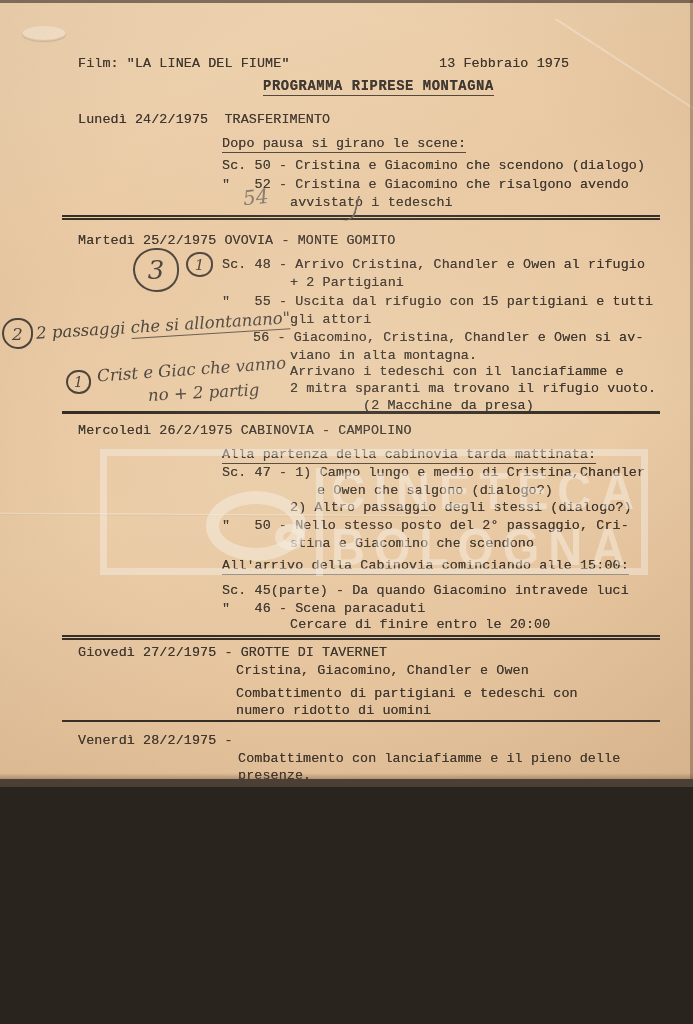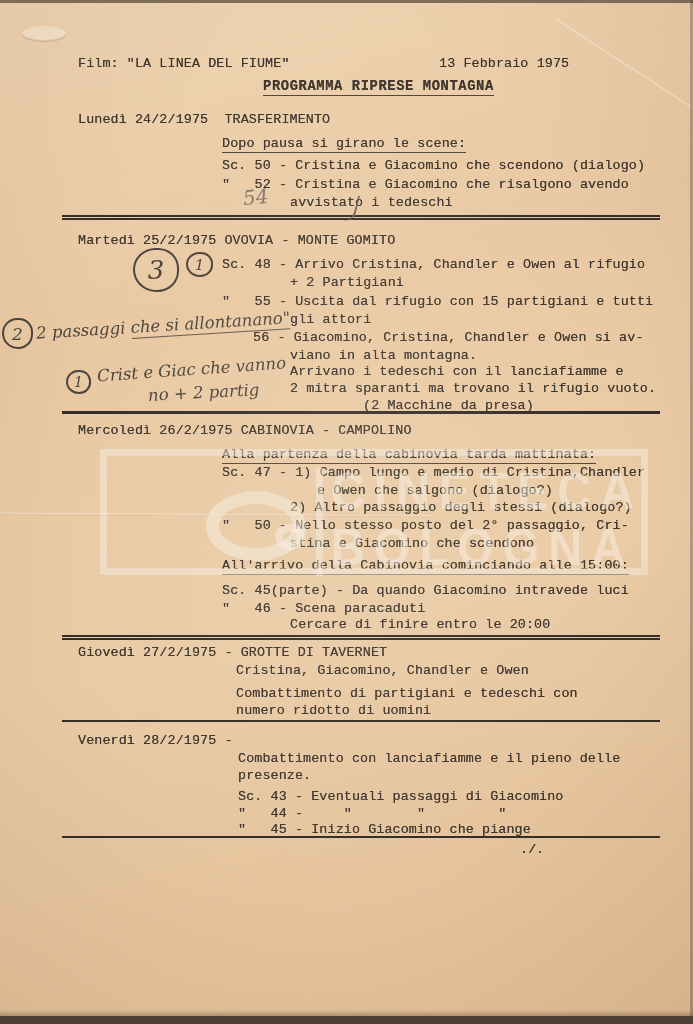--- a/index.html
+++ b/index.html
@@ -1,18 +1,18 @@
 <!DOCTYPE html>
 <html><head>
 <meta charset="utf-8">
 <style>
   html,body{margin:0;padding:0;background:#2a241e;}
   #page{
     position:relative;
-    width:693px;height:1024px;
+    width:693px;height:787px;
     overflow:hidden;
     background:linear-gradient(165deg,#efd4b2 0%,#e9c9a3 30%,#eacca7 58%,#e4c29b 85%,#e0bd95 100%);
     font-family:"Liberation Mono",monospace;
     text-decoration:underline;
   }
   
   #page::after{
     content:"";position:absolute;inset:0;pointer-events:none;z-index:4;
     background:radial-gradient(ellipse at 50% 45%, rgba(255,245,230,0.10) 0%, rgba(0,0,0,0) 55%, rgba(120,85,50,0.10) 100%);
   }

